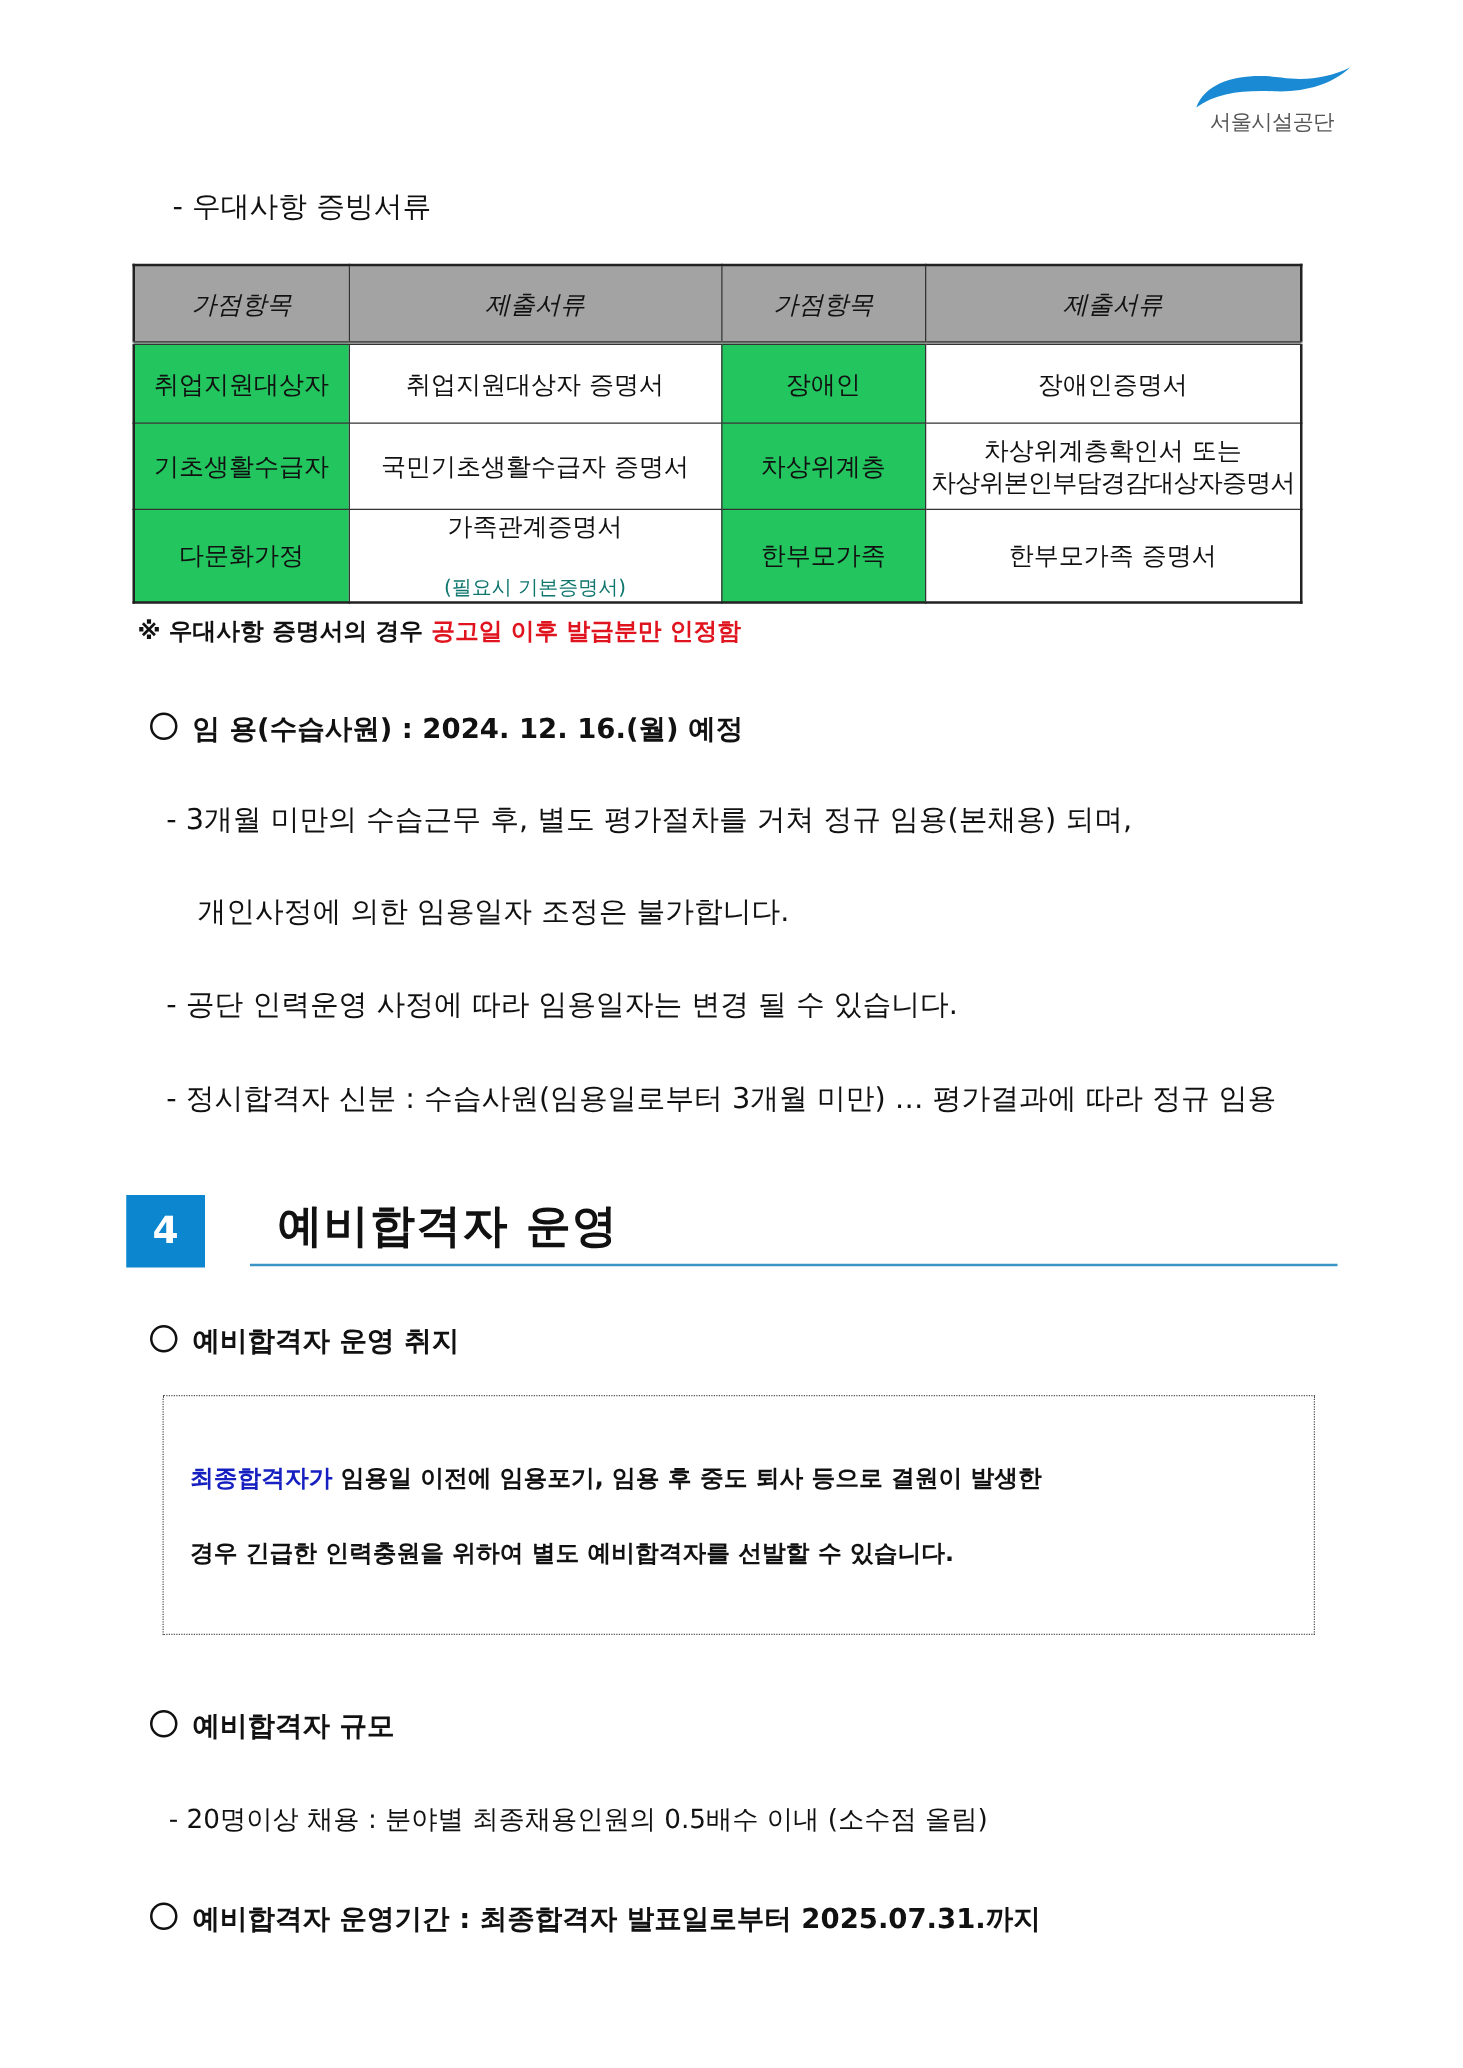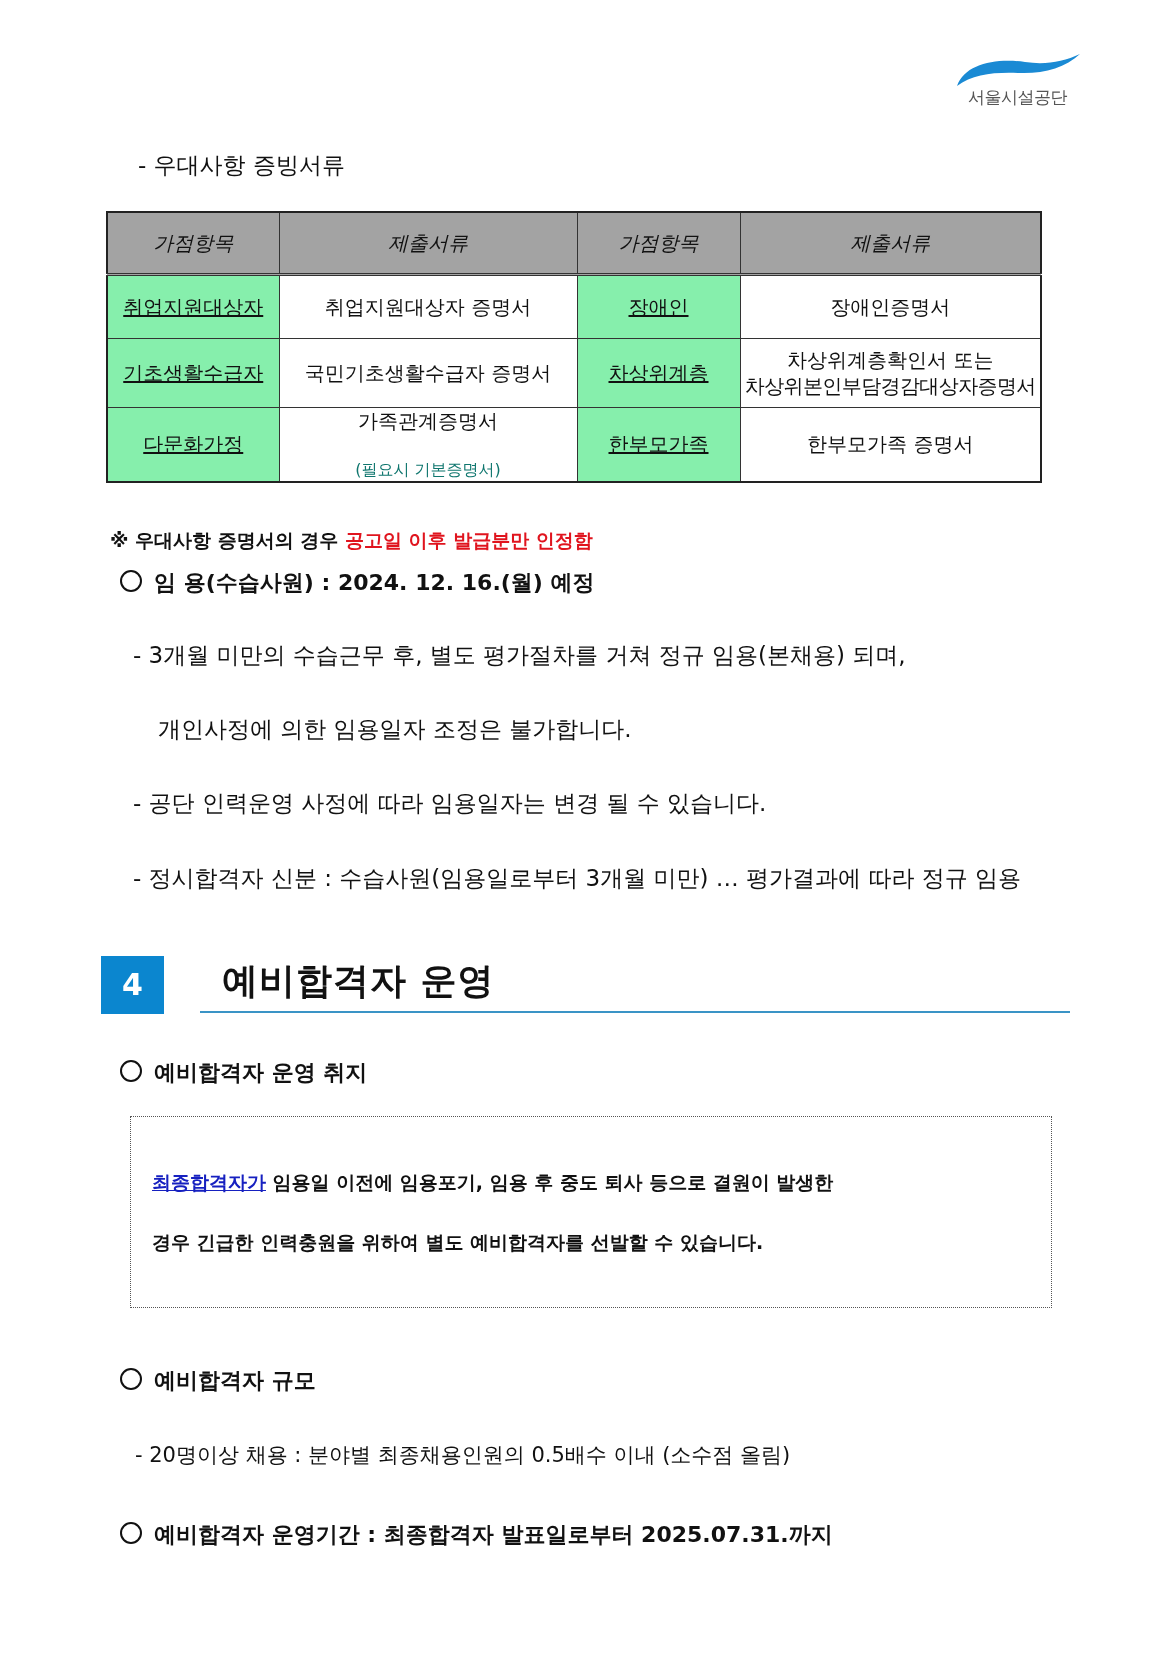--- a/index.html
+++ b/index.html
@@ -17,48 +17,48 @@
     table.bonus {
       position: absolute; left: 106px; top: 211px; width: 934px;
       border-collapse: collapse; border: 2px solid #222;
       table-layout: fixed;
     }
     table.bonus td, table.bonus th {
       border: 1px solid #333; text-align: center; vertical-align: middle;
       font-size: 20px; font-weight: normal; padding: 0; line-height: 1.3;
     }
     table.bonus th { background: #a3a3a3; height: 60px; border-bottom: 3px double #333; font-style: italic; }
-    table.bonus td.item { background: #86efac; text-decoration: underline; }
+    table.bonus td.item { background: #22c55e; }
     table.bonus tr.r1 td { height: 62px; }
     table.bonus tr.r2 td { height: 68px; }
     table.bonus tr.r3 td { height: 63px; }
     .small { font-size: 16px; color: #0f766e; margin-top: 26px; }
 
-    .note { left: 110px; top: 492px; font-size: 19px; font-weight: bold; white-space: nowrap; margin-top: 36px; }
+    .note { left: 110px; top: 492px; font-size: 19px; font-weight: bold; white-space: nowrap; }
     .note .red { color: #e0141e; }
 
     .bullet-o { font-weight: bold; white-space: nowrap; }
     .circle { display: inline-block; width: 18px; height: 18px; border: 2px solid #111; border-radius: 50%; margin-right: 12px; vertical-align: -2px; }
 
     .appoint { left: 120px; top: 568px; font-size: 22px; }
     .line { font-size: 23px; white-space: nowrap; color: #111; }
     .l1 { left: 133px; top: 640px; }
     .l2 { left: 158px; top: 714px; }
     .l3 { left: 133px; top: 788px; }
     .l4 { left: 133px; top: 863px; text-align: right; }
 
     .sec-num { left: 101px; top: 956px; width: 63px; height: 58px; background: #0b86cf; color: #fff; font-size: 30px; font-weight: bold; text-align: center; line-height: 58px; }
     .sec-title { left: 222px; top: 957px; font-size: 36px; font-weight: bold; white-space: nowrap; letter-spacing: 1px; }
     .sec-rule { left: 200px; top: 1011px; width: 870px; height: 2px; background: #3a94c6; }
 
     .h-purpose { left: 120px; top: 1058px; font-size: 22px; }
     .box { left: 130px; top: 1116px; width: 920px; height: 190px; border: 1px dotted #555; }
     .box-l1 { left: 152px; top: 1170px; font-size: 19px; font-weight: bold; white-space: nowrap; }
     .box-l2 { left: 152px; top: 1230px; font-size: 19px; font-weight: bold; white-space: nowrap; }
-    .link { color: #1620c0; text-decoration: underline; }
+    .link { color: #1620c0; }
 
     .h-scale { left: 120px; top: 1366px; font-size: 22px; }
     .scale-line { left: 135px; top: 1441px; font-size: 21px; white-space: nowrap; }
     .h-period { left: 120px; top: 1520px; font-size: 22px; }
   </style>
 </head>
 <body>
 
 <div class="abs logo">
   <svg width="130" height="40" viewBox="0 0 130 40">

